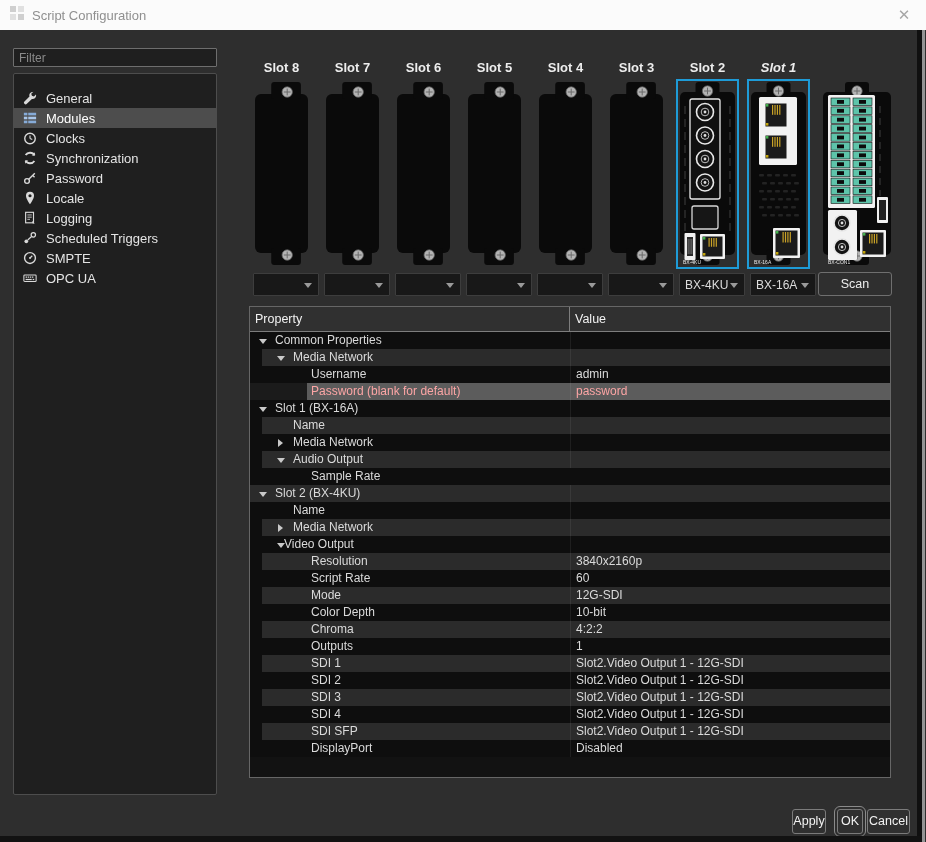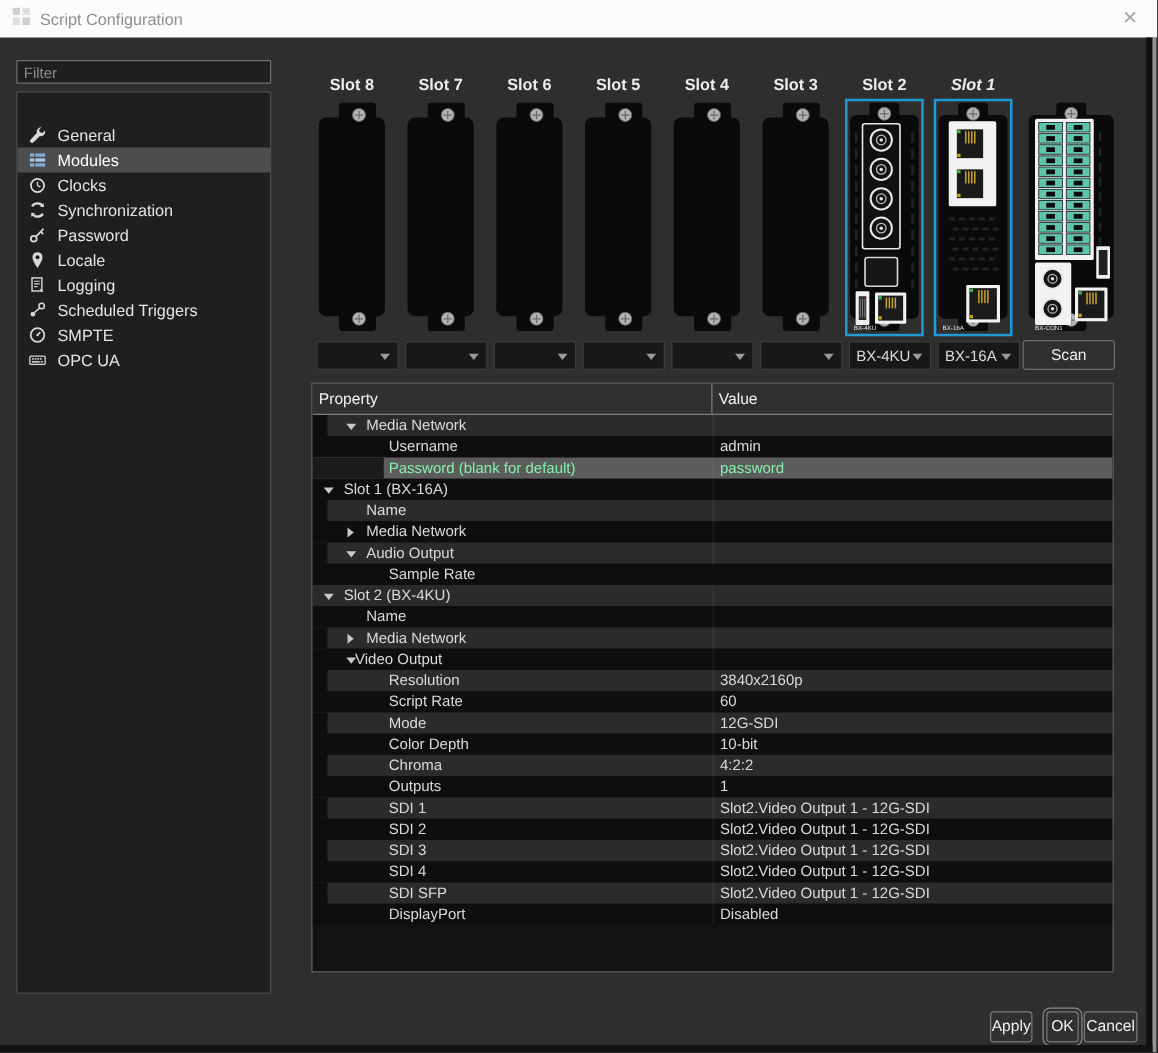--- a/index.html
+++ b/index.html
@@ -13,21 +13,21 @@
   .titlebar .close { position:absolute; right:12px; top:5px; width:20px; height:20px; color:#a6a6a6; font-size:15px; line-height:20px; text-align:center; cursor:default; }
 
   
   .edge-right-black { position:absolute; left:917px; top:30px; width:5px; height:812px; background:#101010; }
   .edge-right-gray  { position:absolute; left:922px; top:30px; width:3px; height:812px; background:#949494; }
   .edge-bottom      { position:absolute; left:0; top:836px; width:922px; height:6px; background:#121212; }
 
   
   .filter-input { position:absolute; left:13px; top:48px; width:204px; height:19px; background:#1f1f1f; border:1px solid #6e6e6e; color:#ddd; font-size:12px; padding:0 5px; border-radius:1px; outline:none; font-family:"Liberation Sans", sans-serif; }
   .filter-input::placeholder { color:#8a8a8a; }
-  .side-panel { position:absolute; left:13px; top:73px; width:204px; height:722px; background:#1f1f1f; border:1px solid #4d4d4d; border-radius:2px; padding-top:24px; }
+  .side-panel { position:absolute; left:13px; top:73px; width:204px; height:722px; background:#1f1f1f; border:1px solid #4d4d4d; border-radius:2px; padding-top:14px; }
   .side-item { display:flex; align-items:center; height:20px; padding-left:8px; gap:9px; color:#e4e4e4; font-size:13px; cursor:default; }
   .side-item.selected { background:#4d4d4d; color:#fff; }
   .side-item .ic { width:15px; height:15px; display:inline-flex; align-items:center; justify-content:center; }
 
   
   .slot-label { position:absolute; top:60px; height:15px; color:#ededed; font-size:13px; font-weight:bold; text-align:center; }
   .module-box { position:absolute; top:82px; }
   .blue-frame { position:absolute; top:79px; width:63px; height:190px; border:2px solid #1e9bd7; pointer-events:none; }
 
   .combo { position:absolute; top:273px; height:23px; background:#181818; border:1px solid #3d3d3d; border-radius:1px; display:flex; align-items:center; color:#dcdcdc; font-size:12px; padding-left:5px; cursor:default; }
@@ -35,21 +35,21 @@
   .scan-btn { position:absolute; left:818px; top:272px; width:74px; height:24px; background:#2f2f2f; border:1px solid #6f6f6f; border-radius:3px; color:#ededed; font-size:12.5px; text-align:center; line-height:22px; cursor:default; }
 
   
   .ptable { position:absolute; left:249px; top:306px; width:642px; height:472px; border:1px solid #666; background:#121212; overflow:hidden; }
   .phead { display:flex; height:25px; background:#303030; border-bottom:1px solid #7d7d7d; color:#f2f2f2; font-size:12.5px; }
   .phead .hcell1 { width:320px; padding:5px 0 0 5px; border-right:1px solid #7d7d7d; }
   .phead .hcell2 { flex:1; padding:5px 0 0 5px; }
   .trow { display:flex; height:17px; font-size:12px; color:#dadada; cursor:default; }
   .trow.dark { background:#0e0e0e; }
   .trow.light { background:#2b2b2b; }
-  .trow.selected { background:#5c5c5c; color:#86efac; }
+  .trow.selected { background:#5c5c5c; color:#fca5a5; }
   .pcell { position:relative; width:320px; overflow:hidden; white-space:nowrap; }
   .vcell { position:relative; flex:1; border-left:1px solid rgba(255,255,255,.07); padding-left:5px; line-height:17px; overflow:hidden; white-space:nowrap; }
   .pcell .txt { position:absolute; top:0; line-height:17px; }
   .pcell .strip { position:absolute; left:0; top:0; height:17px; }
   .arrow-exp { position:absolute; top:7px; width:0; height:0; border-left:4px solid transparent; border-right:4px solid transparent; border-top:5px solid #c9c9c9; }
   .arrow-col { position:absolute; top:5px; width:0; height:0; border-top:4px solid transparent; border-bottom:4px solid transparent; border-left:5px solid #c9c9c9; }
 
   
   .btn { position:absolute; top:809px; height:25px; background:#303030; border:1px solid #7b7b7b; border-radius:3px; color:#f2f2f2; font-size:12.5px; text-align:center; line-height:23px; cursor:default; }
   .btn.apply { left:792px; width:34px; }
@@ -524,20 +524,27 @@
     </div>
 
   <button class="scan-btn">Scan</button>
 
   <div class="ptable">
     <div class="phead">
       <div class="hcell1">Property</div>
       <div class="hcell2">Value</div>
     </div>
     <div id="table-body">
+        <div class="trow dark">
+          <div class="pcell">
+            <span class="arrow-exp" style="left:9px"></span>
+            <span class="txt" style="left:25px">Common Properties</span>
+          </div>
+          <div class="vcell"></div>
+        </div>
         <div class="trow light">
           <div class="pcell">
             <span class="strip" style="width:12px;background:#0e0e0e"></span>
             <span class="arrow-exp" style="left:27px"></span>
             <span class="txt" style="left:43px">Media Network</span>
           </div>
           <div class="vcell"></div>
         </div>
         <div class="trow dark">
           <div class="pcell">

